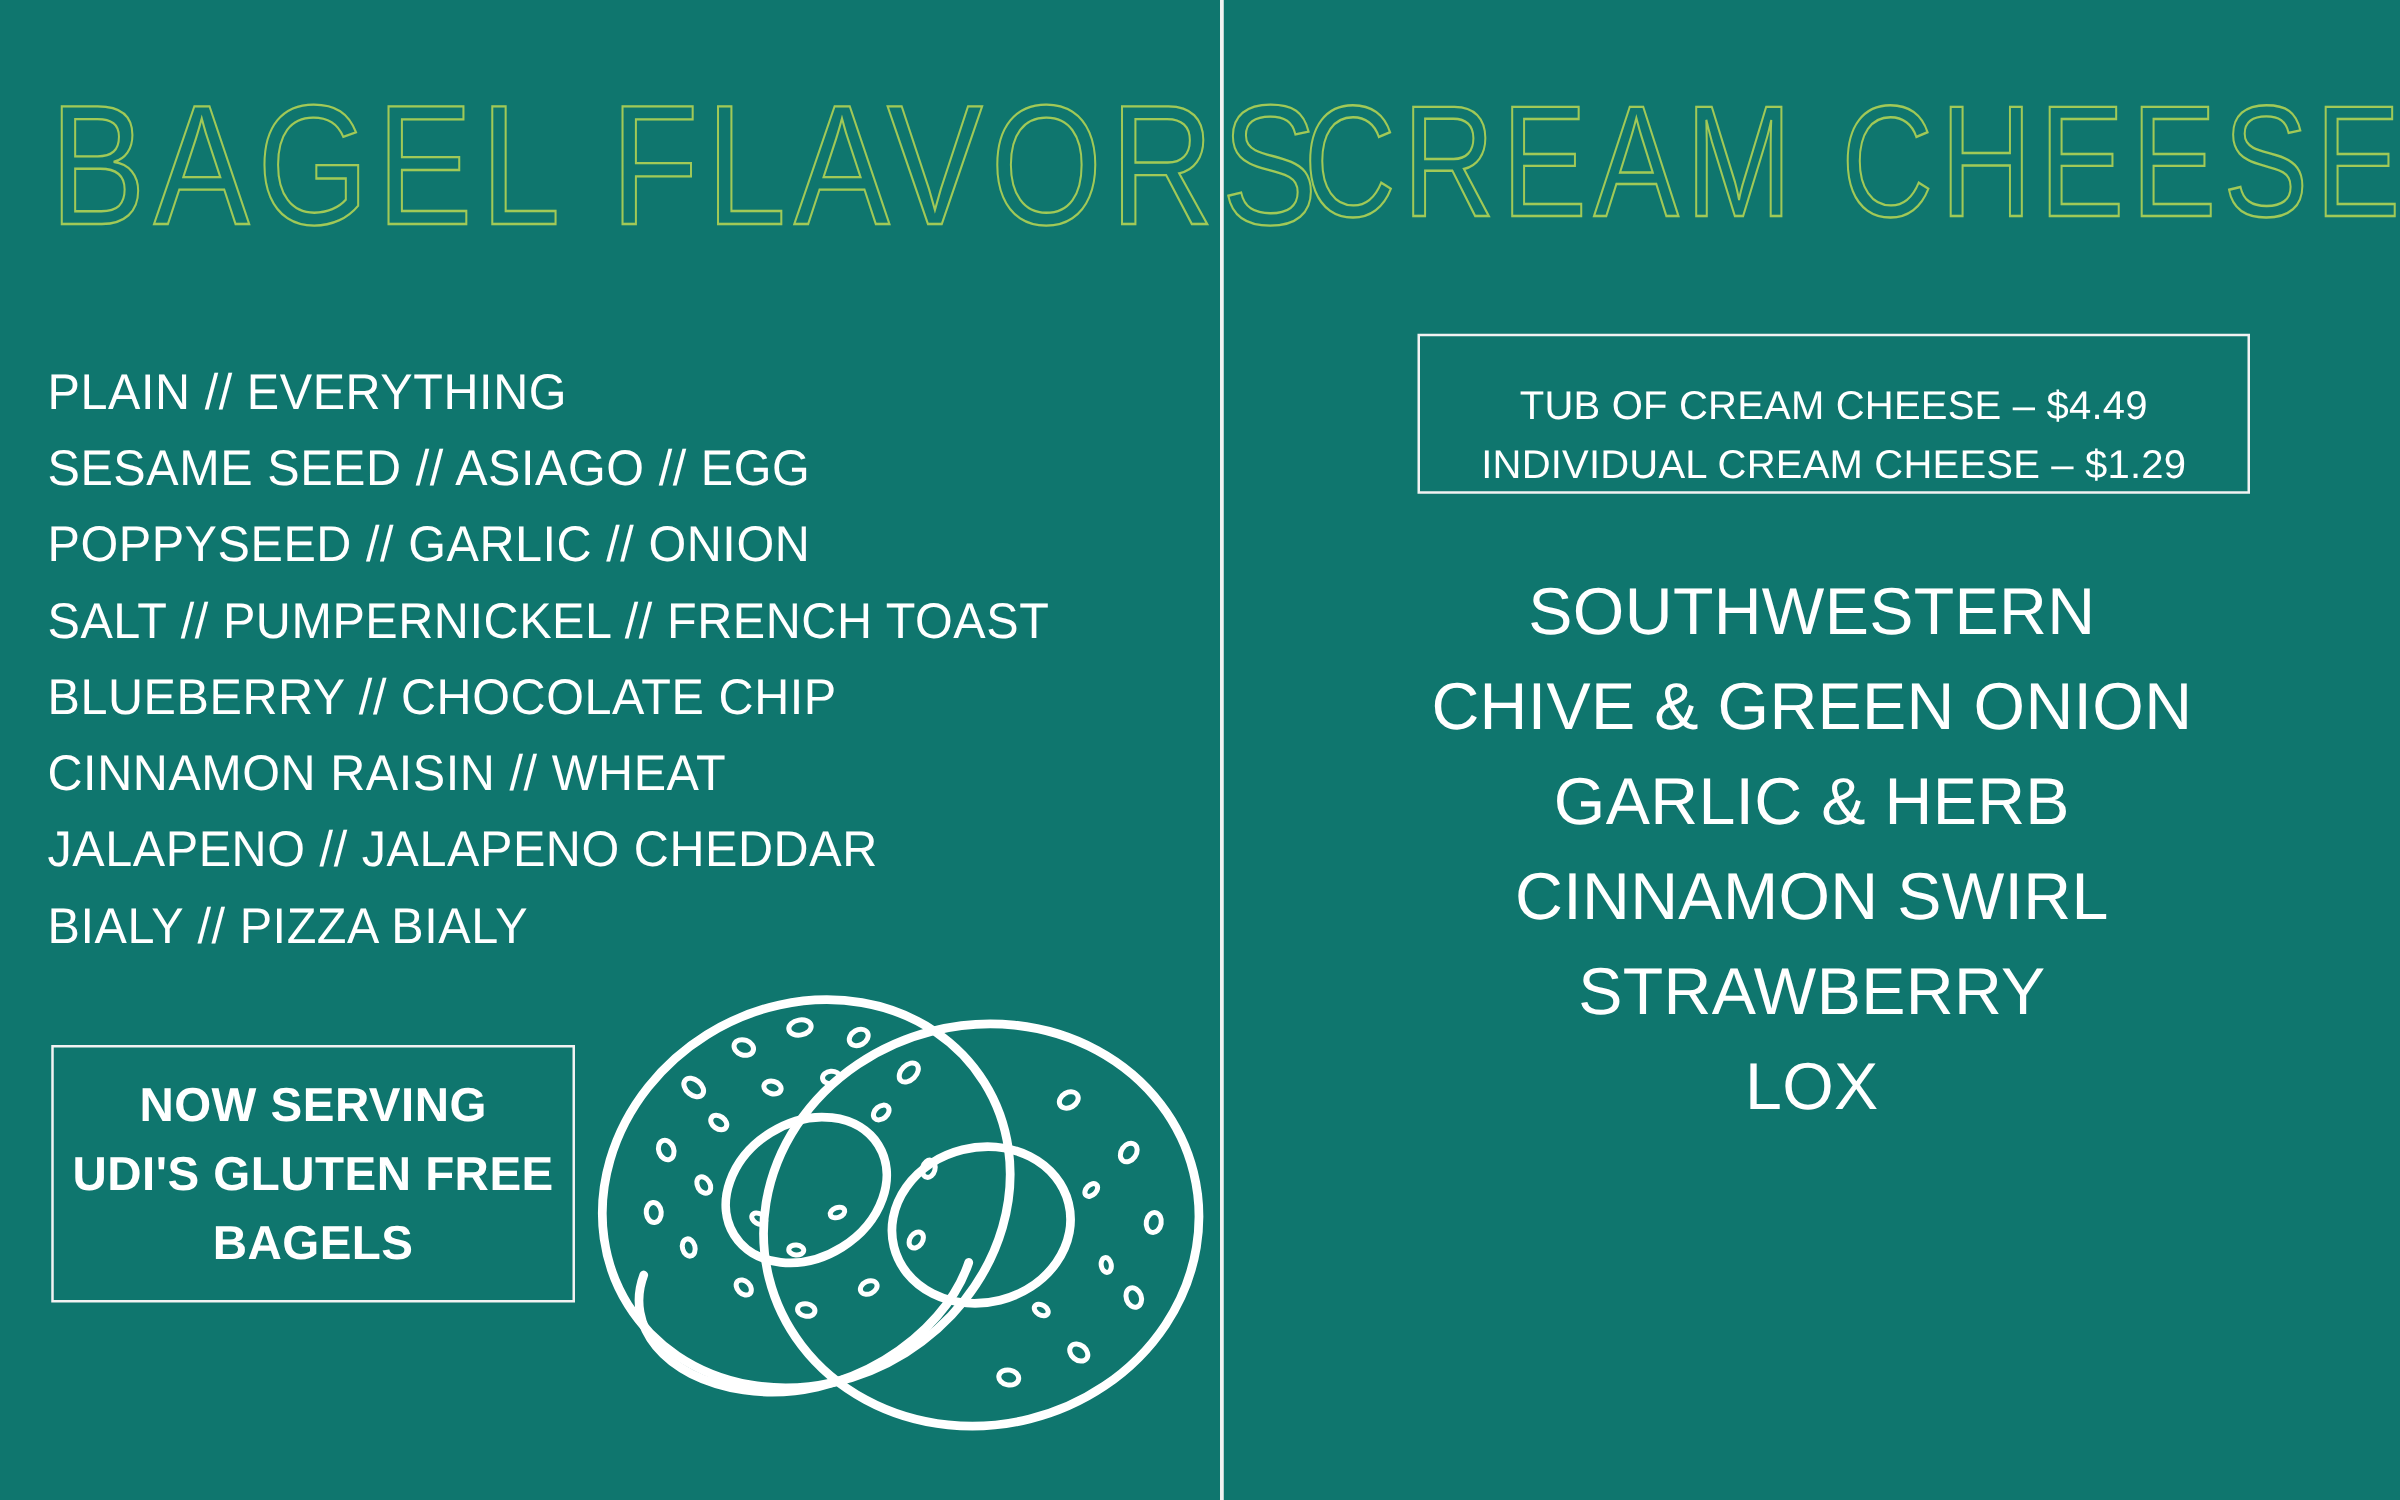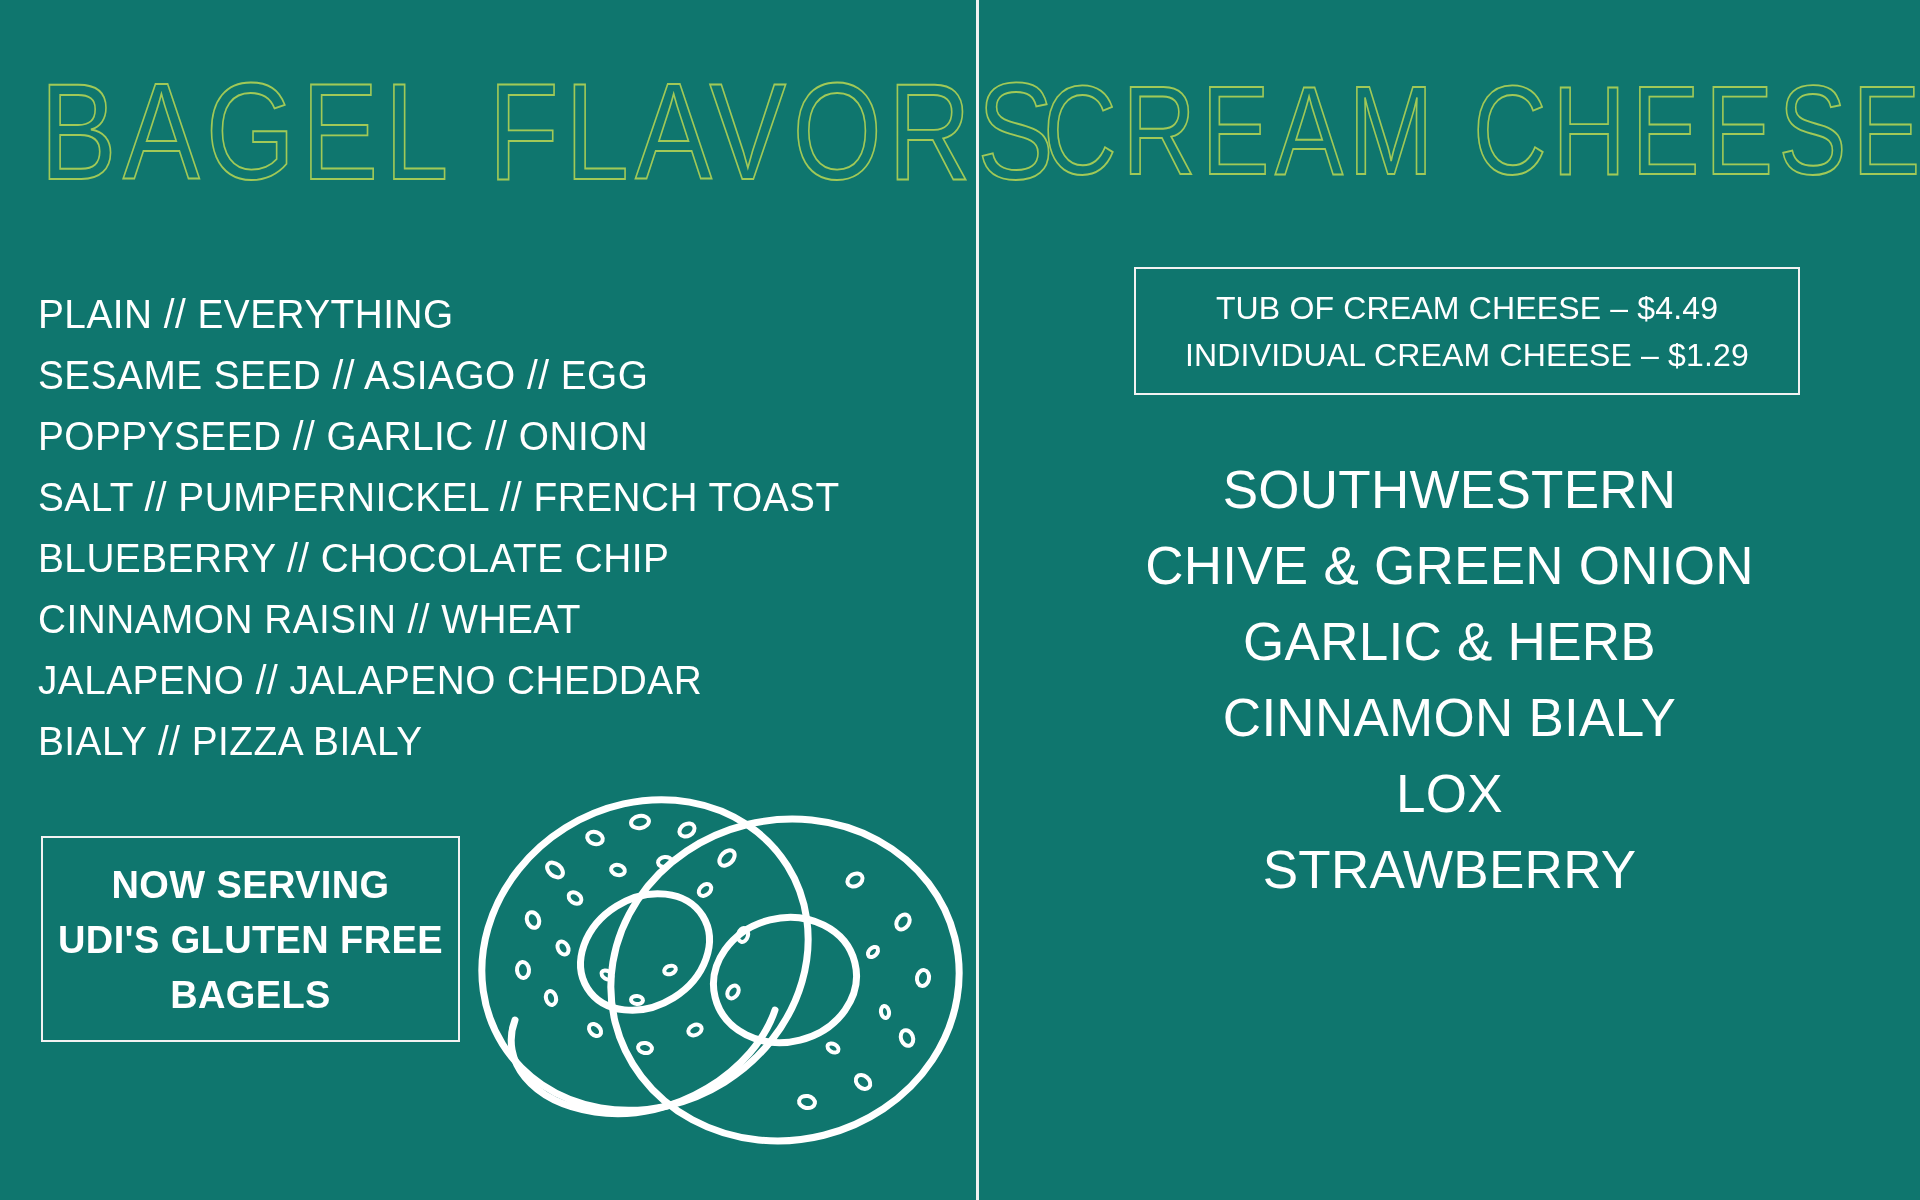--- a/index.html
+++ b/index.html
@@ -97,21 +97,21 @@
     font-weight: 700;
     line-height: 55px;
     letter-spacing: 0.01em;
   }
 
   #callout-price {
     left: 1134px;
     top: 267px;
     width: 666px;
     height: 128px;
-    padding-top: 16px;
+    padding-top: 32px;
   }
   #callout-price .callout-line {
     font-size: 32px;
     font-weight: 300;
     line-height: 47px;
     letter-spacing: 0.005em;
     white-space: nowrap;
   }
 
   
@@ -224,18 +224,18 @@
 
   <div class="callout" id="callout-price">
     <div class="callout-line">TUB OF CREAM CHEESE – $4.49</div>
     <div class="callout-line">INDIVIDUAL CREAM CHEESE –  $1.29</div>
   </div>
 
   <div id="cream-list">
     <div class="cc-line">SOUTHWESTERN</div>
     <div class="cc-line">CHIVE &amp; GREEN ONION</div>
     <div class="cc-line">GARLIC &amp; HERB</div>
-    <div class="cc-line">CINNAMON BIALY</div>
+    <div class="cc-line">CINNAMON SWIRL</div>
+    <div class="cc-line">STRAWBERRY</div>
     <div class="cc-line">LOX</div>
-    <div class="cc-line">STRAWBERRY</div>
   </div>
 
 </div>
 
 </body></html>

